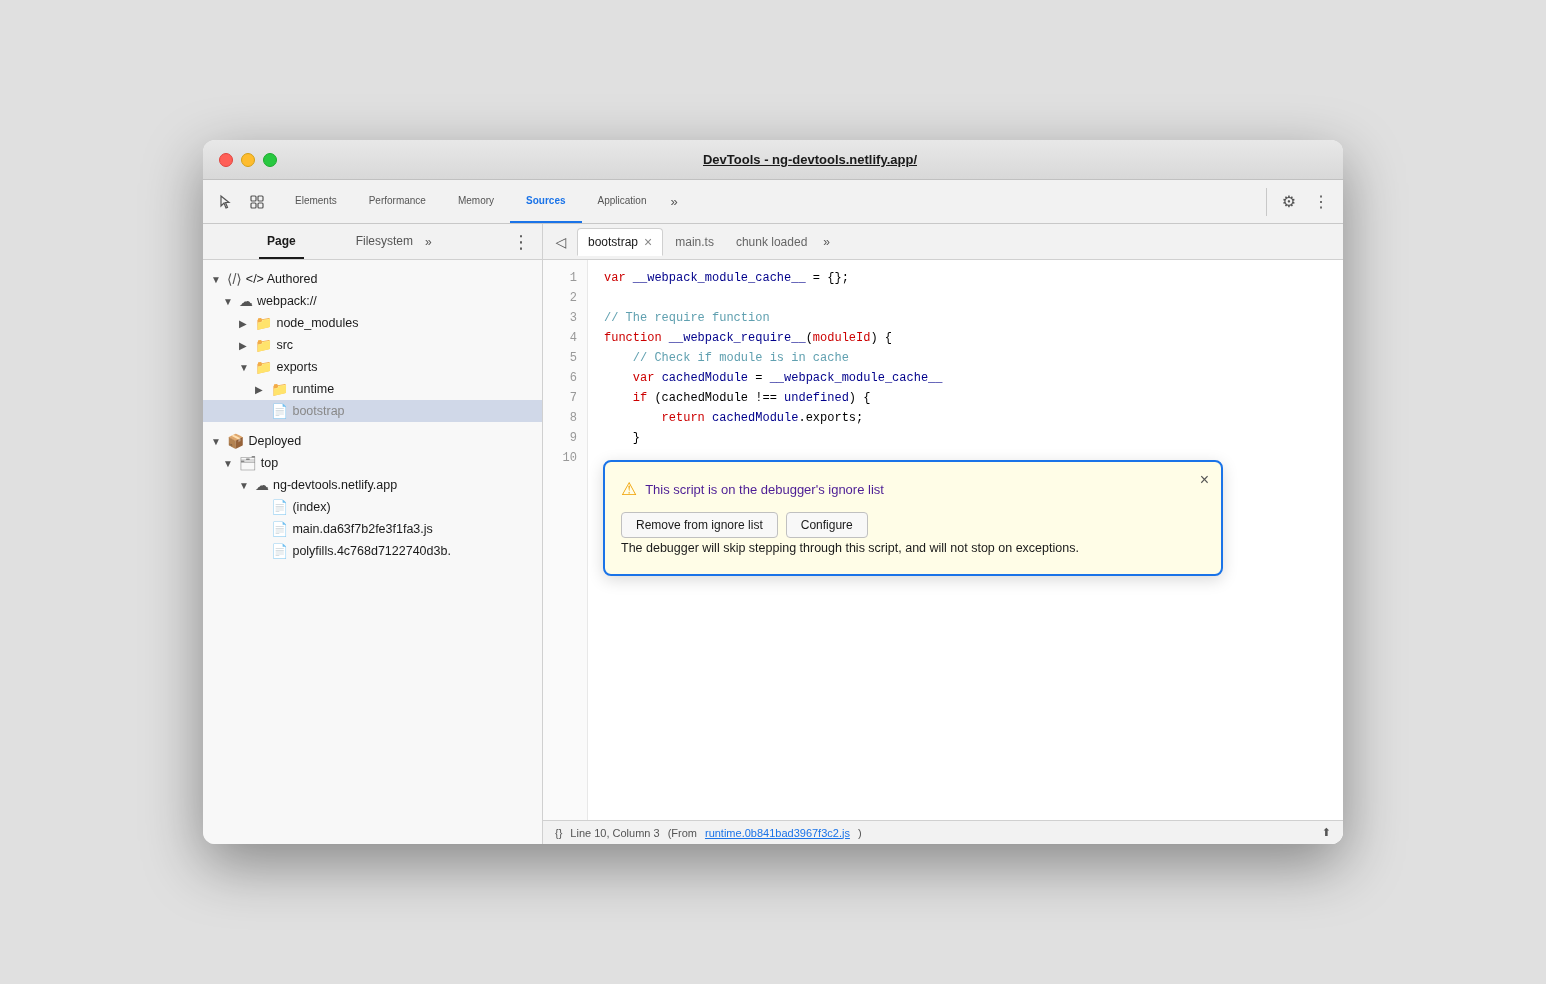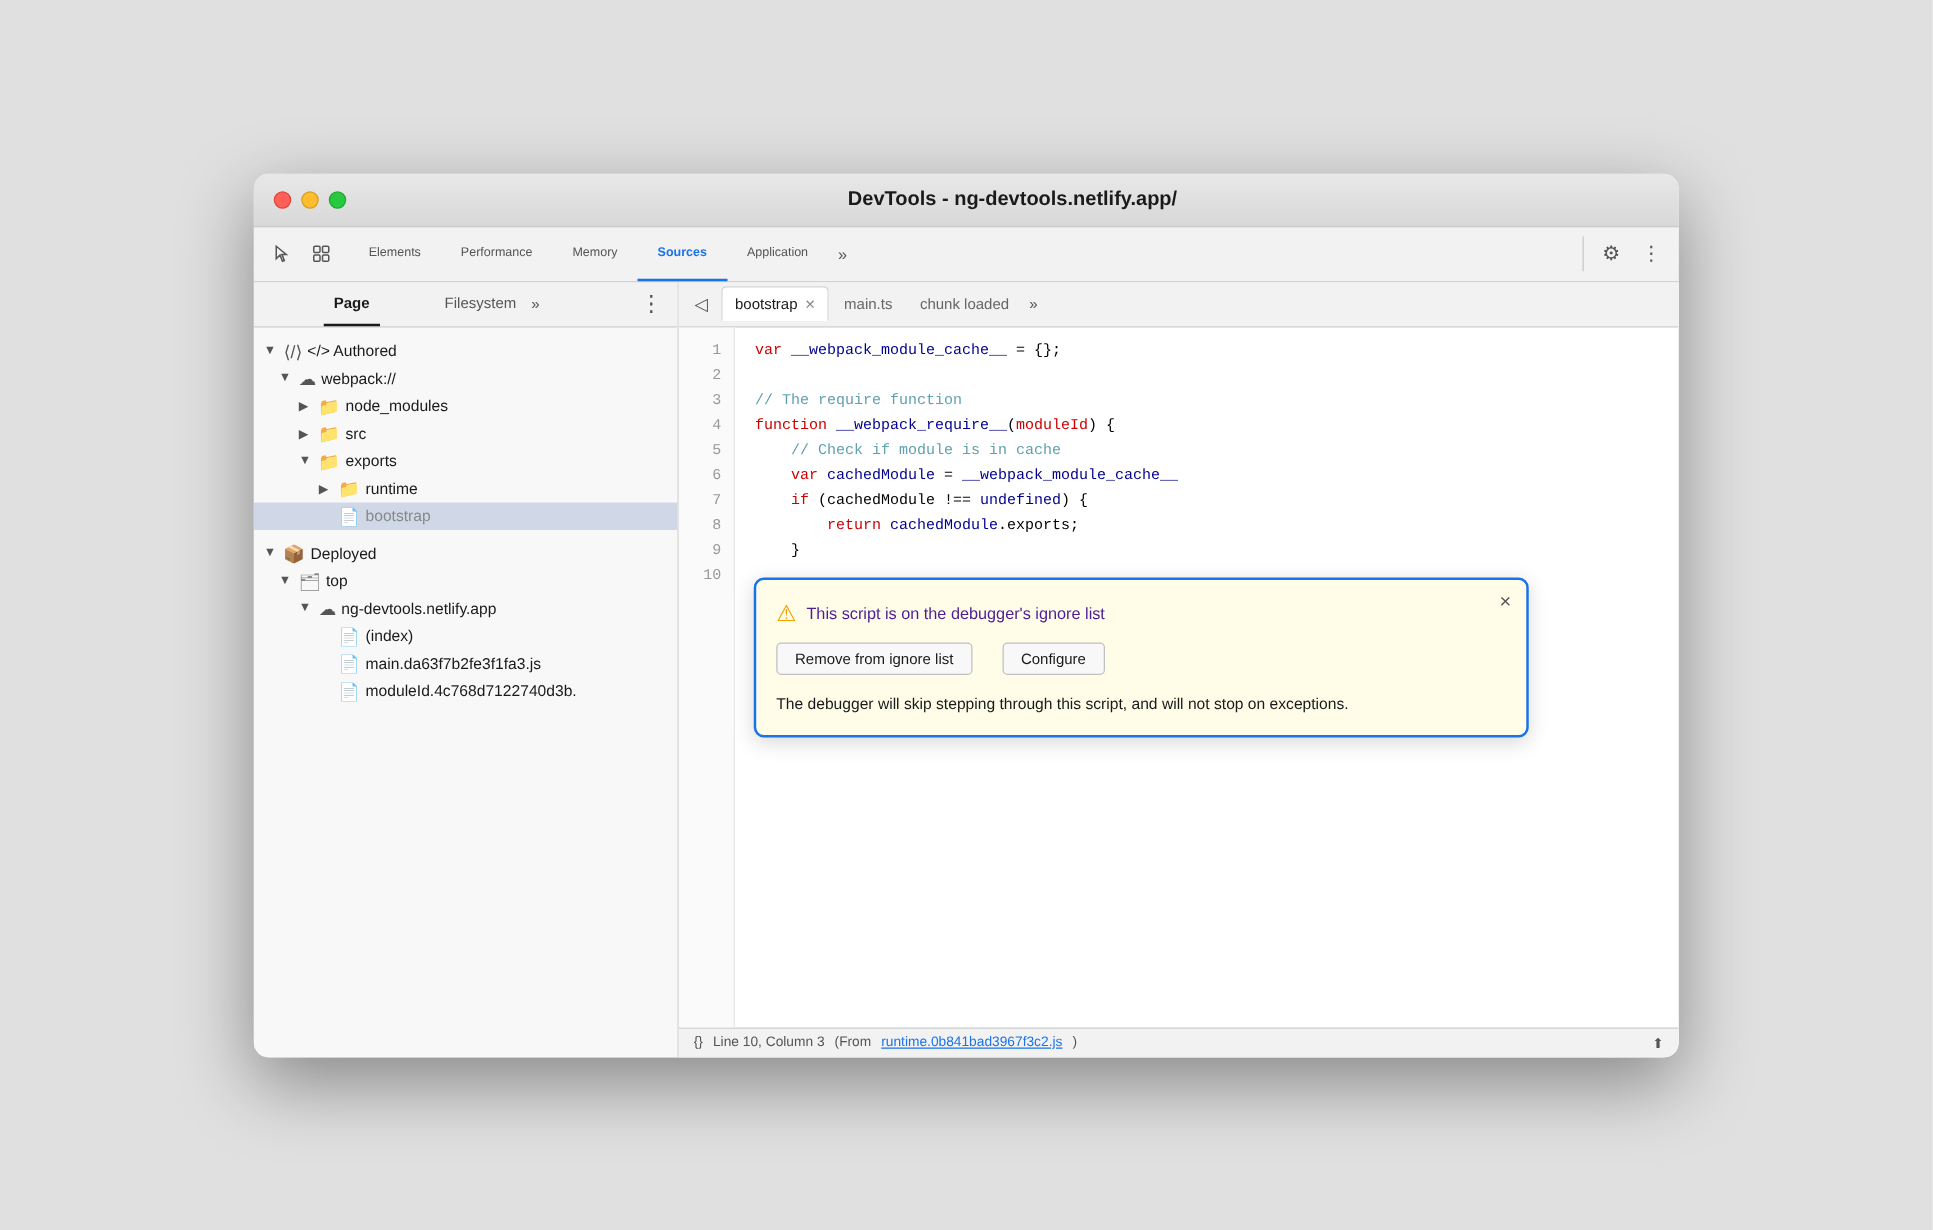--- a/index.html
+++ b/index.html
@@ -35,23 +35,24 @@
       height: 14px;
       border-radius: 50%;
       cursor: pointer;
     }
     .tl-red { background: #ff5f57; border: 1px solid #e0443e; }
     .tl-yellow { background: #febc2e; border: 1px solid #d4a017; }
     .tl-green { background: #28c840; border: 1px solid #1dab2e; }
     .window-title {
       flex: 1;
       text-align: center;
-      font-size: 16px;
+      font-size: 13px;
       font-weight: 600;
       color: #1a1a1a;
+      text-decoration: underline;
     }
     .tab-bar {
       background: #f2f2f2;
       display: flex;
       align-items: center;
       padding: 0 8px;
       border-bottom: 1px solid #c8c8c8;
       height: 44px;
     }
     .tab-bar-left {
@@ -351,22 +352,22 @@
       right: 12px;
       font-size: 16px;
       color: #555;
       cursor: pointer;
       background: none;
       border: none;
       line-height: 1;
     }
     .popup-buttons {
       display: flex;
-      gap: 24px;
-      margin-bottom: 14px;
+      gap: 8px;
+      margin-bottom: 1px;
     }
     .popup-btn {
       padding: 5px 14px;
       font-size: 12px;
       background: #f8f8f8;
       border: 1px solid #c0c0c0;
       border-radius: 4px;
       cursor: pointer;
       color: #1a1a1a;
     }
@@ -516,21 +517,21 @@
 
         <div class="tree-item tree-indent-3">
           <span class="tree-arrow" style="visibility:hidden;">▶</span>
           <span class="tree-icon file-icon-yellow">📄</span>
           <span class="tree-label">main.da63f7b2fe3f1fa3.js</span>
         </div>
 
         <div class="tree-item tree-indent-3">
           <span class="tree-arrow" style="visibility:hidden;">▶</span>
           <span class="tree-icon file-icon-yellow">📄</span>
-          <span class="tree-label">moduleId.4c768d7122740d3b.</span>
+          <span class="tree-label">polyfills.4c768d7122740d3b.</span>
         </div>
       </div>
     </div>
 
     <div class="code-area">
 
       <div class="editor-tabs">
         <div class="editor-tab-collapse">
           <span>◁</span>
         </div>

